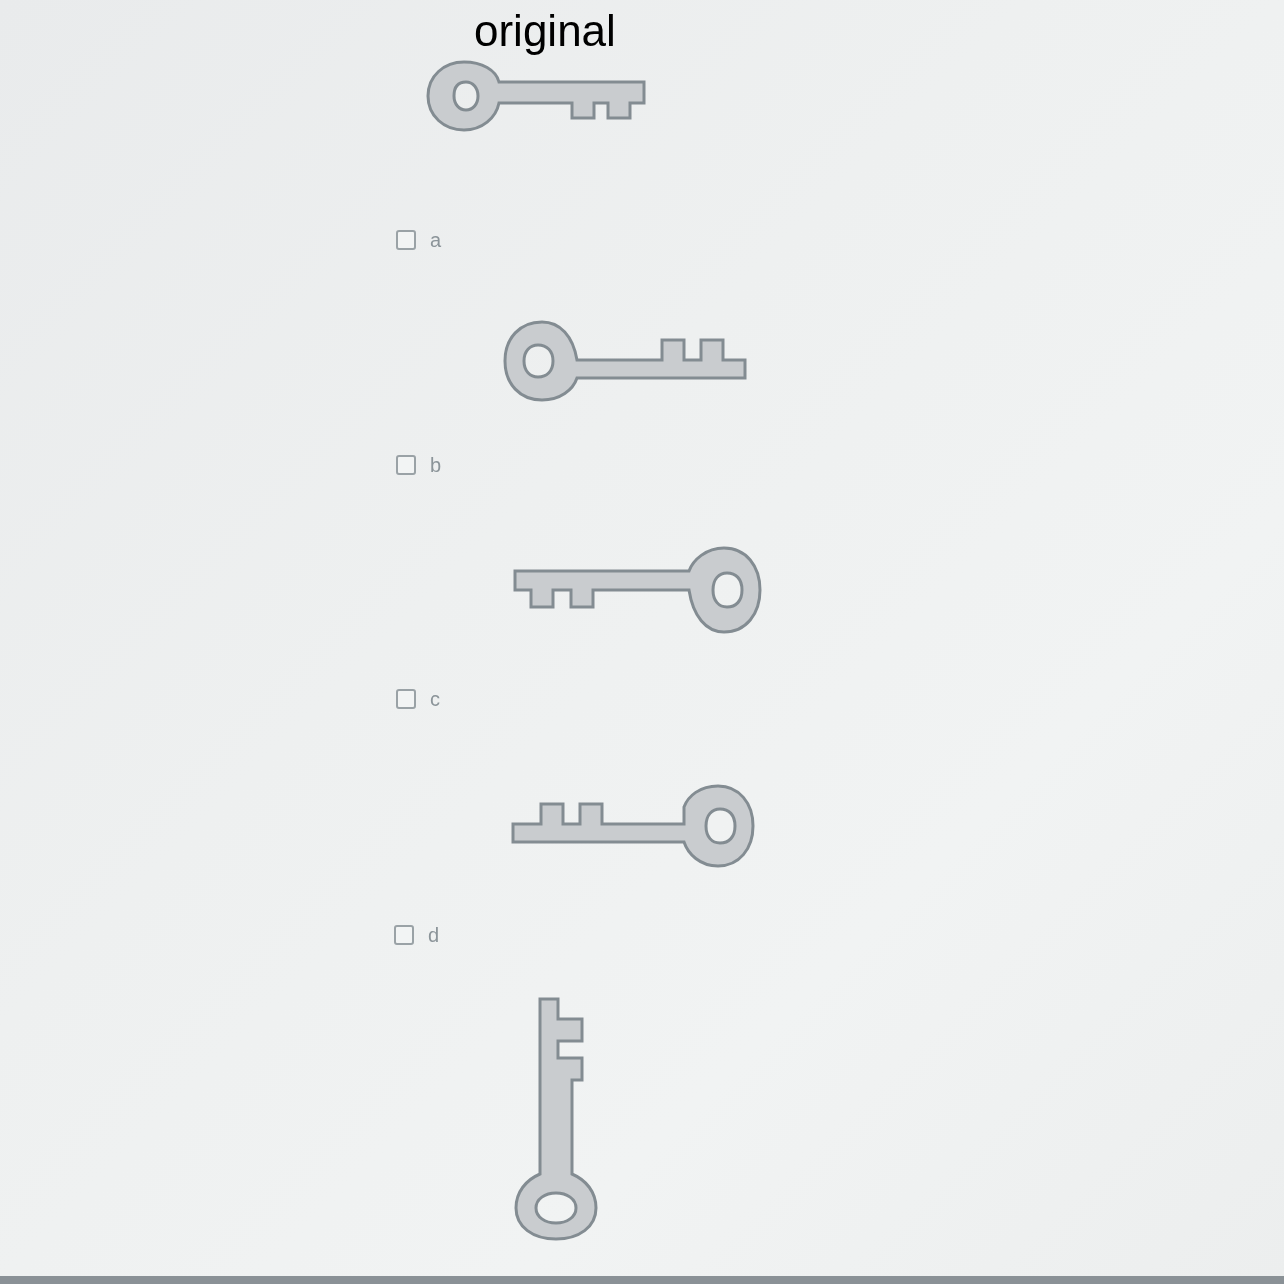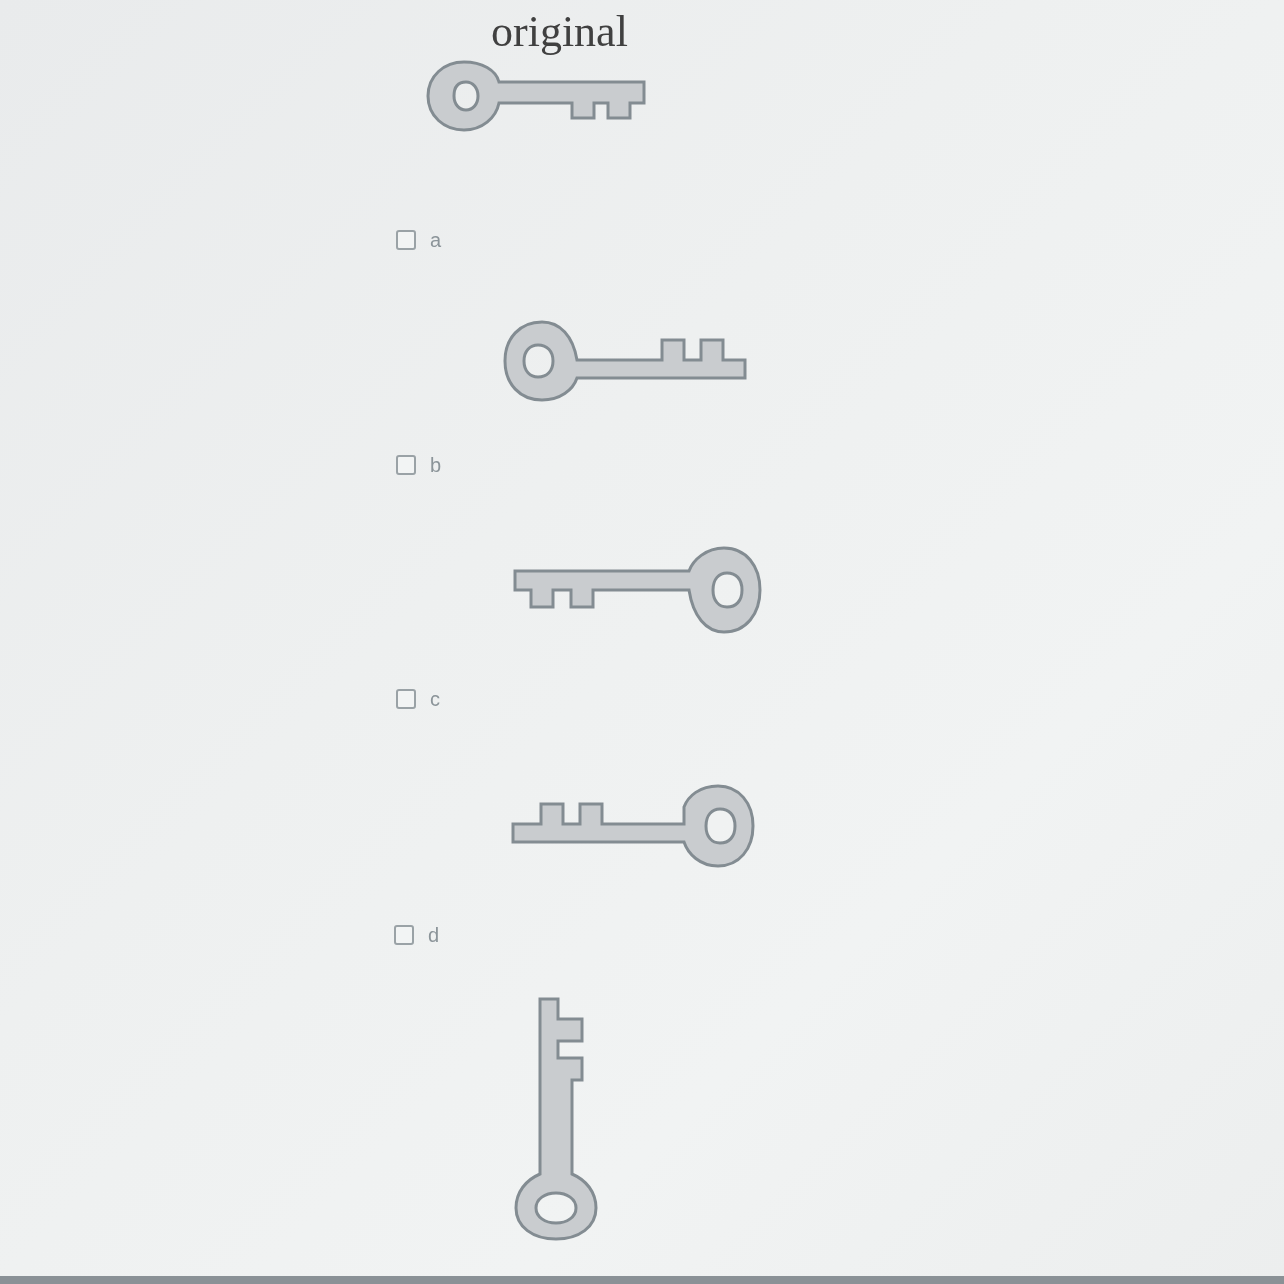--- a/index.html
+++ b/index.html
@@ -19,25 +19,24 @@
       left: 0;
       bottom: 0;
       width: 1284px;
       height: 8px;
       background: #8a9196;
     }
     .title {
       position: absolute;
       left: 474px;
       top: 6px;
-      font-family: Liberation Serif, serif;
+      font-family: Liberation Sans, sans-serif;
       font-size: 44px;
-      color: #404040;
+      color: #000000;
       letter-spacing: 0px;
-      margin-left: 17px;
     }
     .key-svg {
       position: absolute;
     }
     .option {
       position: absolute;
       display: flex;
       align-items: center;
       gap: 14px;
     }

